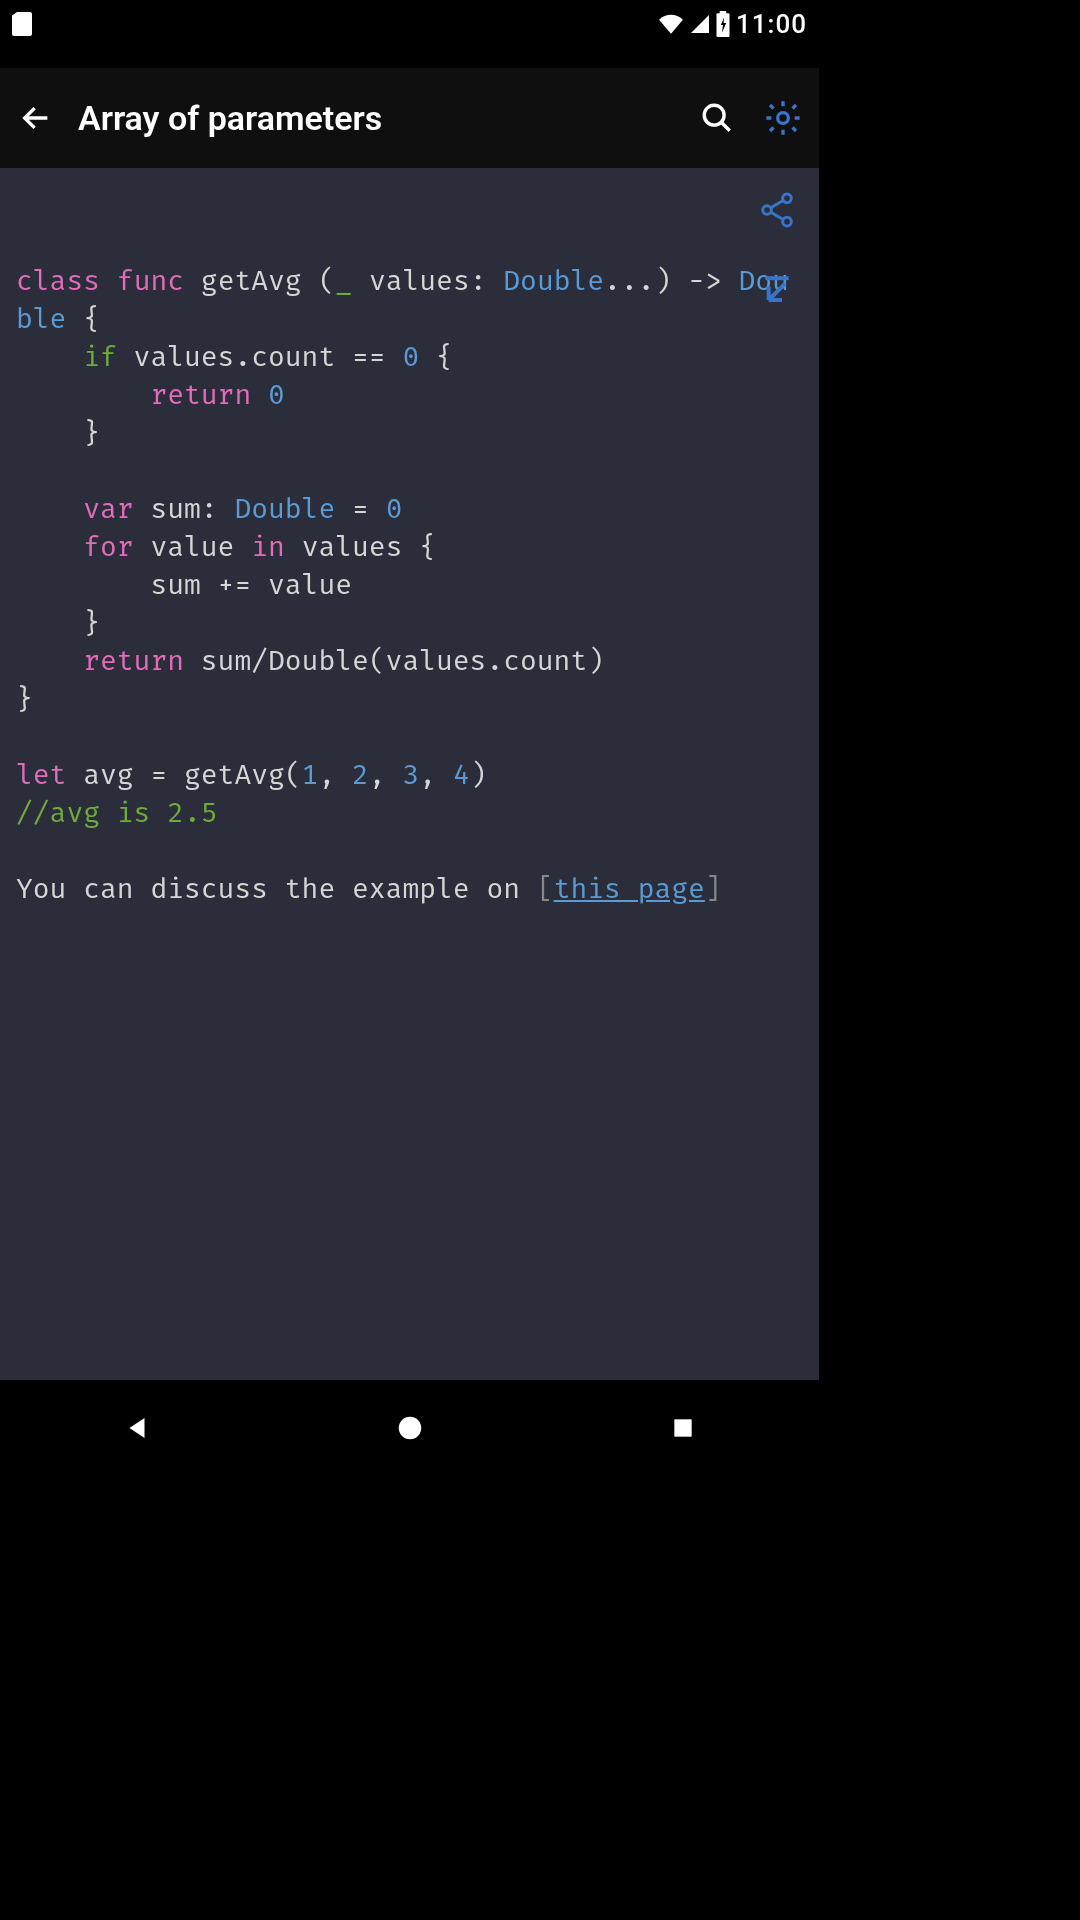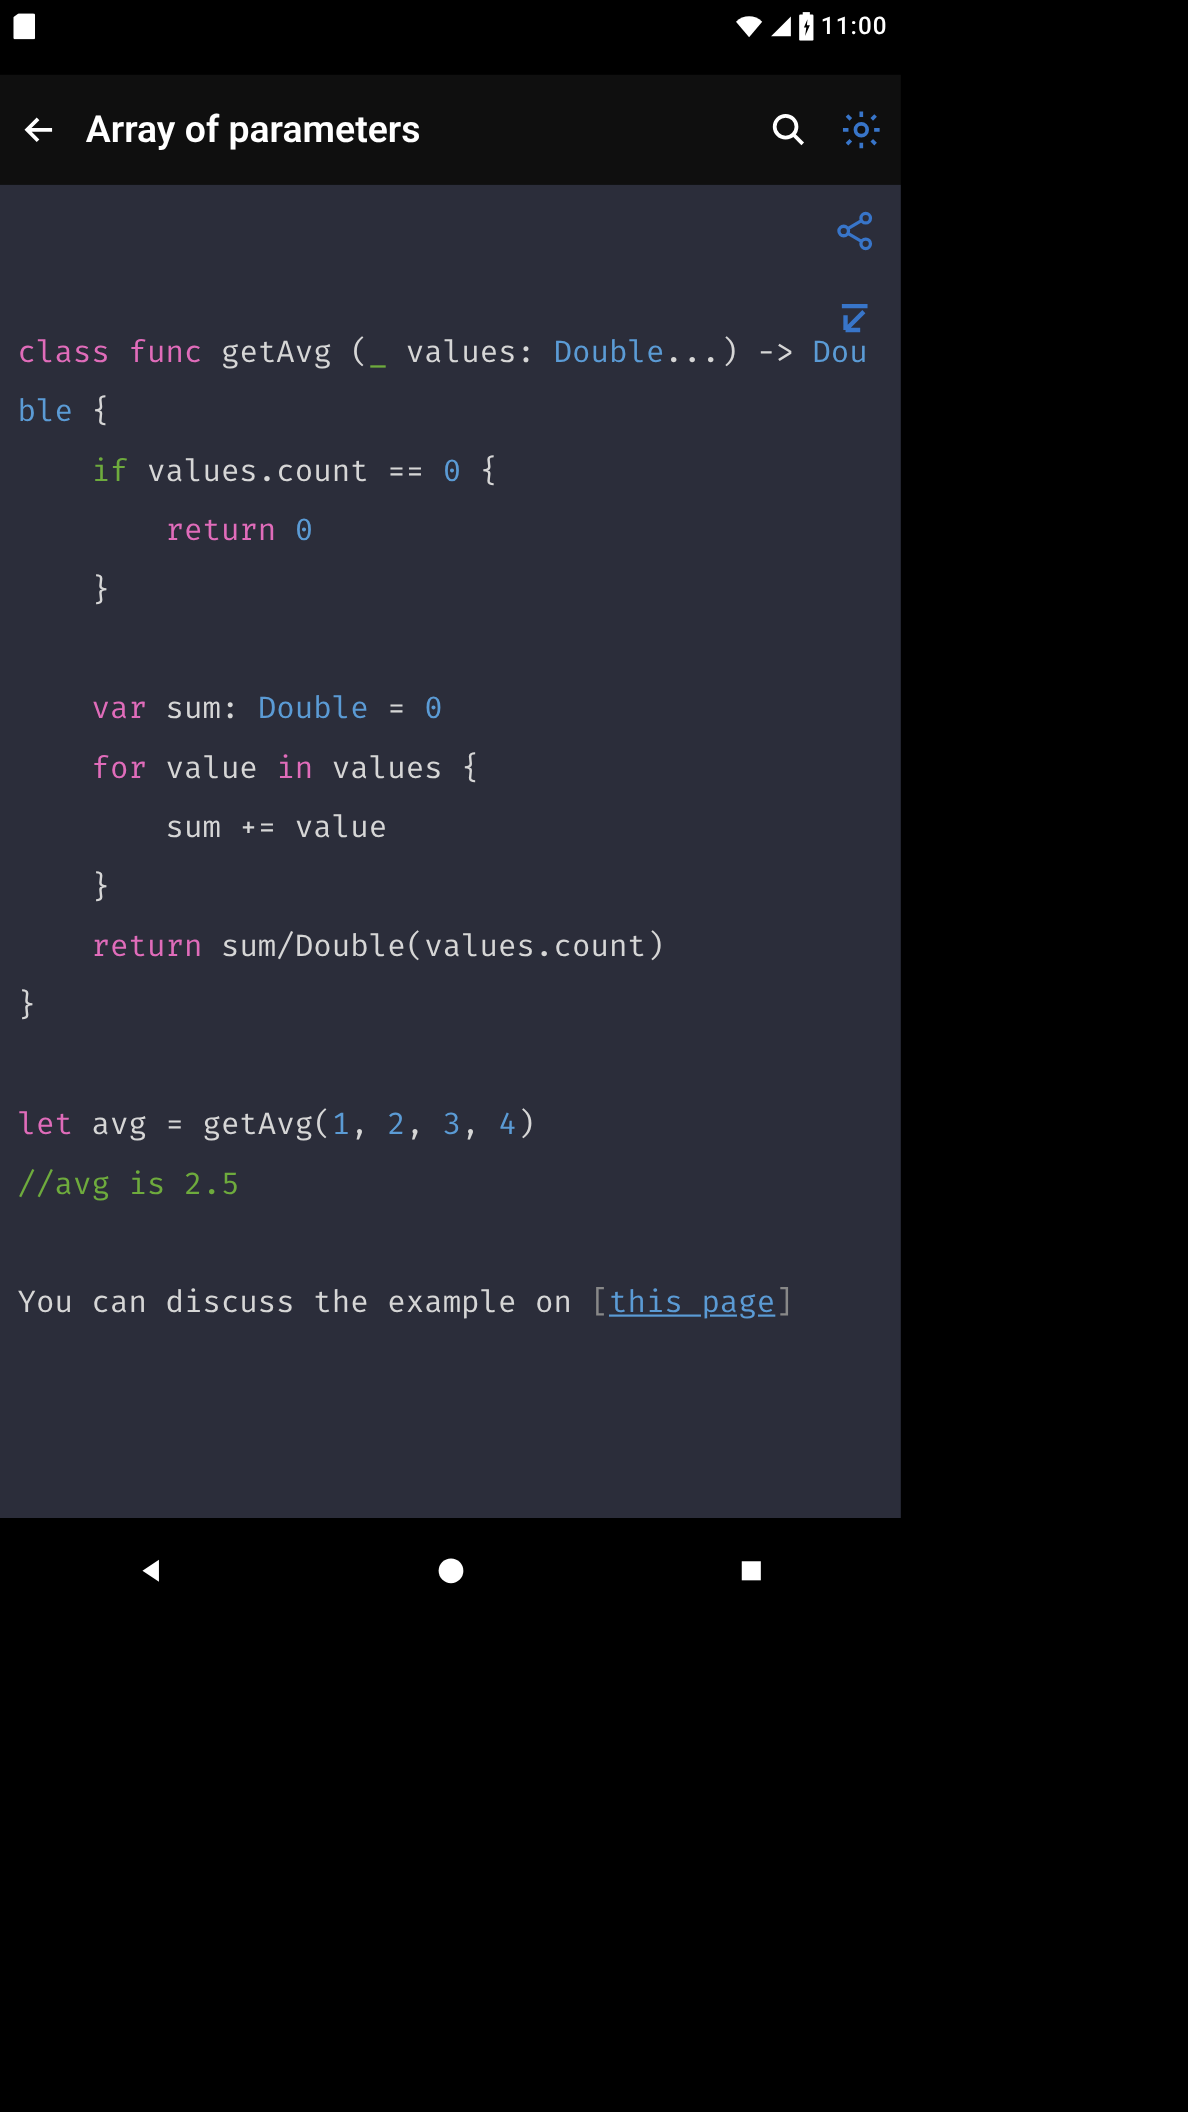--- a/index.html
+++ b/index.html
@@ -20,21 +20,21 @@
     color: #fff;
   }
   .status-left { display: flex; align-items: center; }
   .status-right { display: flex; align-items: center; gap: 6px; }
   .sd-icon {
     width: 20px; height: 24px;
     background: #fff;
     border-radius: 2px 2px 2px 2px;
     clip-path: polygon(0 15%, 25% 0, 100% 0, 100% 100%, 0 100%);
   }
-  .time { font-size: 22px; font-weight: 500; letter-spacing: 1px; }
+  .time { font-size: 26px; font-weight: 500; letter-spacing: 1px; }
   .app-bar {
     height: 100px;
     background: #0f0f0f;
     display: flex;
     align-items: center;
     padding: 0 12px;
     gap: 18px;
     margin-top: 20px;
   }
   .back-btn, .search-btn, .settings-btn {
@@ -50,21 +50,21 @@
     font-size: 34px;
     font-weight: 600;
   }
   .content {
     background: #2b2d3a;
     height: calc(100% - 48px - 100px - 96px);
     padding: 18px 16px;
     position: relative;
     font-family: "Fira Mono", "Consolas", monospace;
     font-size: 28px;
-    line-height: 54px;
+    line-height: 38px;
     color: #d6d6d6;
     white-space: pre-wrap;
     word-break: break-all;
   }
   .float-btns {
     position: absolute;
     top: 18px; right: 18px;
     display: flex; flex-direction: column; gap: 32px;
   }
   .fbtn {

